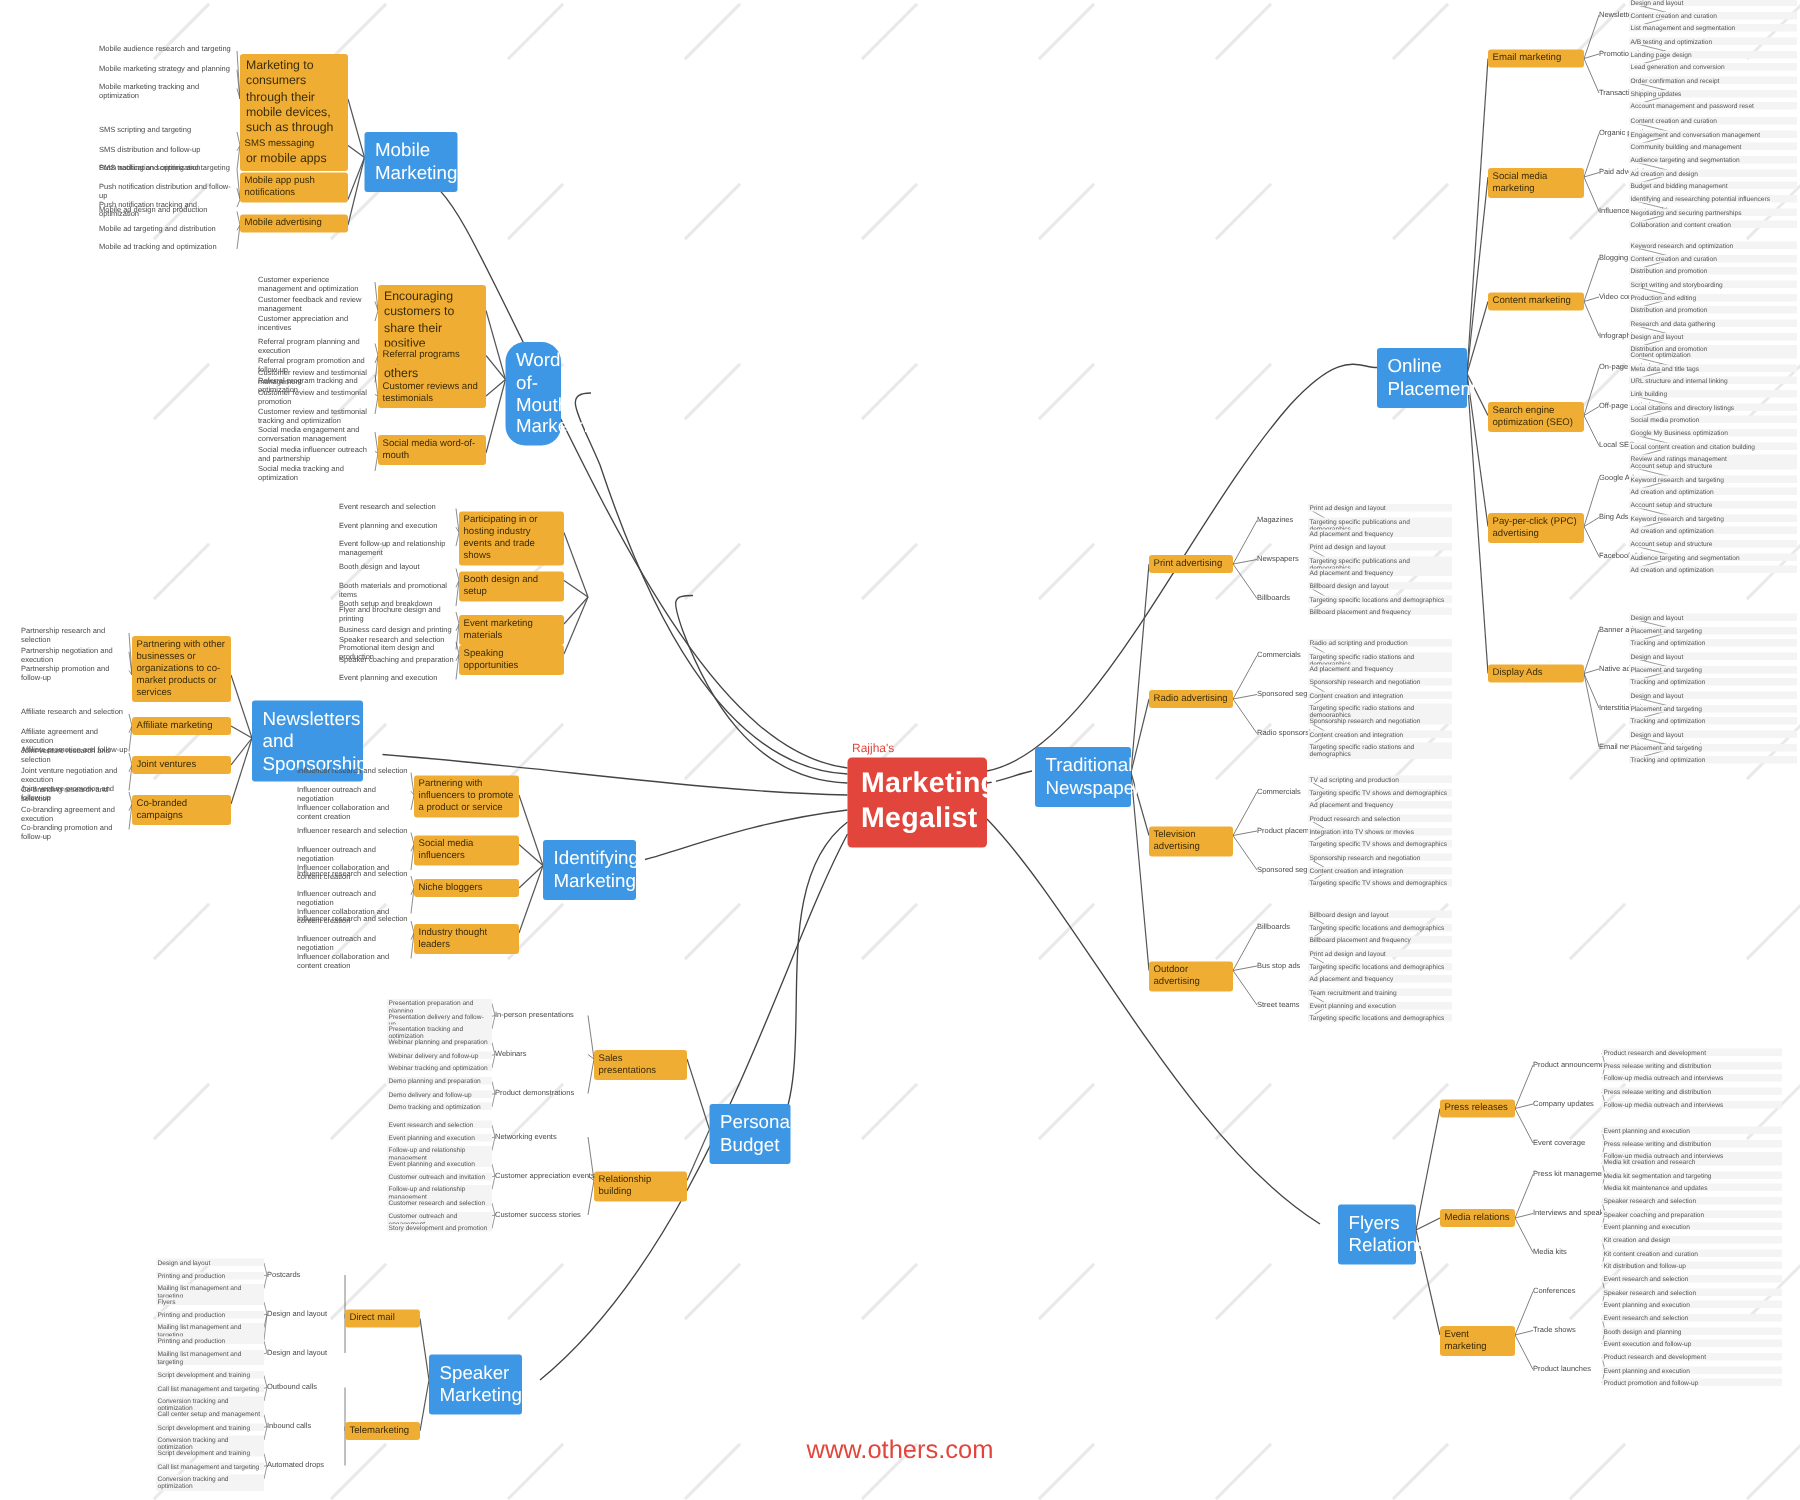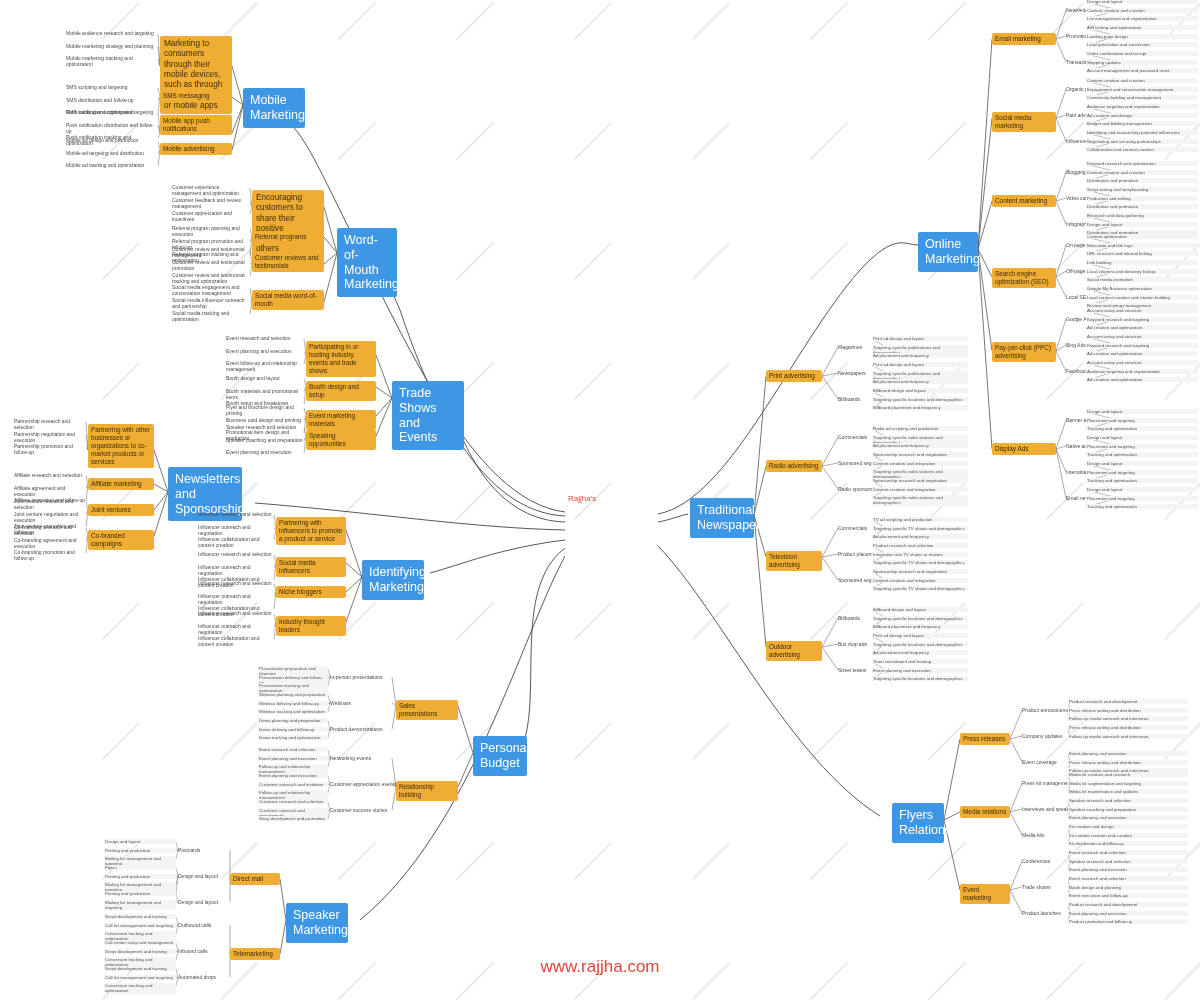--- a/index.html
+++ b/index.html
@@ -454,56 +454,56 @@
     <path d="M1068 879 L1070 887" stroke="#555" stroke-width="0.4" fill="none"></path>
     <path d="M1068 887.5 L1070 887" stroke="#555" stroke-width="0.4" fill="none"></path>
     <path d="M1068 896 L1070 887" stroke="#555" stroke-width="0.4" fill="none"></path>
     <path d="M1022 913 L1010 890" stroke="#555" stroke-width="0.5" fill="none"></path>
     <path d="M1068 905 L1070 913" stroke="#555" stroke-width="0.4" fill="none"></path>
     <path d="M1068 913.5 L1070 913" stroke="#555" stroke-width="0.4" fill="none"></path>
     <path d="M1068 922 L1070 913" stroke="#555" stroke-width="0.4" fill="none"></path>
   </svg>
 
 <div id="canvas">
+    <div class="node n-root" style="left: 565px; top: 505px; width: 93px;">Marketing Megalist</div>
     <div class="rootlabel" style="left: 568px; top: 494px;">Rajjha's</div>
     <div class="node n-l1" style="left: 243px; top: 88px; width: 62px;">Mobile Marketing</div>
     <div class="node n-l2" style="left: 160px; top: 36px; width: 72px;">Marketing to consumers through their mobile devices, such as through SMS messaging or mobile apps</div>
     <div class="node n-l3 wrap" style="left: 66px; top: 30px; width: 92px;">Mobile audience research and targeting</div>
     <div class="node n-l3 wrap" style="left: 66px; top: 42.5px; width: 92px;">Mobile marketing strategy and planning</div>
     <div class="node n-l3 wrap" style="left: 66px; top: 55px; width: 92px;">Mobile marketing tracking and optimization</div>
     <div class="node n-l2 sm" style="left: 160px; top: 90px; width: 72px;">SMS messaging</div>
     <div class="node n-l3 wrap" style="left: 66px; top: 84px; width: 92px;">SMS scripting and targeting</div>
     <div class="node n-l3 wrap" style="left: 66px; top: 96.5px; width: 92px;">SMS distribution and follow-up</div>
     <div class="node n-l3 wrap" style="left: 66px; top: 109px; width: 92px;">SMS tracking and optimization</div>
     <div class="node n-l2 sm" style="left: 160px; top: 115px; width: 72px;">Mobile app push notifications</div>
     <div class="node n-l3 wrap" style="left: 66px; top: 109px; width: 92px;">Push notification scripting and targeting</div>
     <div class="node n-l3 wrap" style="left: 66px; top: 121.5px; width: 92px;">Push notification distribution and follow-up</div>
     <div class="node n-l3 wrap" style="left: 66px; top: 134px; width: 92px;">Push notification tracking and optimization</div>
     <div class="node n-l2 sm" style="left: 160px; top: 143px; width: 72px;">Mobile advertising</div>
     <div class="node n-l3 wrap" style="left: 66px; top: 137px; width: 92px;">Mobile ad design and production</div>
     <div class="node n-l3 wrap" style="left: 66px; top: 149.5px; width: 92px;">Mobile ad targeting and distribution</div>
     <div class="node n-l3 wrap" style="left: 66px; top: 162px; width: 92px;">Mobile ad tracking and optimization</div>
-    <div class="node n-l1" style="left: 337px; top: 228px; width: 60px;">Word-of-Mouth Marketing</div>
+    <div class="node n-l1" style="left: 337px; top: 228px; width: 37px; border-radius: 13px;">Word-of-Mouth Marketing</div>
     <div class="node n-l2" style="left: 252px; top: 190px; width: 72px;">Encouraging customers to share their positive experiences with others</div>
     <div class="node n-l3 wrap" style="left: 172px; top: 184px; width: 78px;">Customer experience management and optimization</div>
     <div class="node n-l3 wrap" style="left: 172px; top: 197px; width: 78px;">Customer feedback and review management</div>
     <div class="node n-l3 wrap" style="left: 172px; top: 210px; width: 78px;">Customer appreciation and incentives</div>
     <div class="node n-l2 sm" style="left: 252px; top: 231px; width: 72px;">Referral programs</div>
     <div class="node n-l3 wrap" style="left: 172px; top: 225px; width: 78px;">Referral program planning and execution</div>
     <div class="node n-l3 wrap" style="left: 172px; top: 238px; width: 78px;">Referral program promotion and follow-up</div>
     <div class="node n-l3 wrap" style="left: 172px; top: 251px; width: 78px;">Referral program tracking and optimization</div>
     <div class="node n-l2 sm" style="left: 252px; top: 252px; width: 72px;">Customer reviews and testimonials</div>
     <div class="node n-l3 wrap" style="left: 172px; top: 246px; width: 78px;">Customer review and testimonial management</div>
     <div class="node n-l3 wrap" style="left: 172px; top: 259px; width: 78px;">Customer review and testimonial promotion</div>
     <div class="node n-l3 wrap" style="left: 172px; top: 272px; width: 78px;">Customer review and testimonial tracking and optimization</div>
     <div class="node n-l2 sm" style="left: 252px; top: 290px; width: 72px;">Social media word-of-mouth</div>
     <div class="node n-l3 wrap" style="left: 172px; top: 284px; width: 78px;">Social media engagement and conversation management</div>
     <div class="node n-l3 wrap" style="left: 172px; top: 297px; width: 78px;">Social media influencer outreach and partnership</div>
     <div class="node n-l3 wrap" style="left: 172px; top: 310px; width: 78px;">Social media tracking and optimization</div>
-    <div class="node n-l1" style="left: 392px; top: 381px; width: 72px;">Trade Shows and Events</div>
     <div class="node n-l2 sm" style="left: 306px; top: 341px; width: 70px;">Participating in or hosting industry events and trade shows</div>
     <div class="node n-l3 wrap" style="left: 226px; top: 335px; width: 78px;">Event research and selection</div>
     <div class="node n-l3 wrap" style="left: 226px; top: 347.5px; width: 78px;">Event planning and execution</div>
     <div class="node n-l3 wrap" style="left: 226px; top: 360px; width: 78px;">Event follow-up and relationship management</div>
     <div class="node n-l2 sm" style="left: 306px; top: 381px; width: 70px;">Booth design and setup</div>
     <div class="node n-l3 wrap" style="left: 226px; top: 375px; width: 78px;">Booth design and layout</div>
     <div class="node n-l3 wrap" style="left: 226px; top: 387.5px; width: 78px;">Booth materials and promotional items</div>
     <div class="node n-l3 wrap" style="left: 226px; top: 400px; width: 78px;">Booth setup and breakdown</div>
     <div class="node n-l2 sm" style="left: 306px; top: 410px; width: 70px;">Event marketing materials</div>
     <div class="node n-l3 wrap" style="left: 226px; top: 404px; width: 78px;">Flyer and brochure design and printing</div>
@@ -594,21 +594,21 @@
     <div class="node n-l4 wrap" style="left: 104px; top: 922.5px; width: 72px;">Call list management and targeting</div>
     <div class="node n-l4 wrap" style="left: 104px; top: 931px; width: 72px;">Conversion tracking and optimization</div>
     <div class="node n-l3" style="left: 178px; top: 948px; width: 52px;">Inbound calls</div>
     <div class="node n-l4 wrap" style="left: 104px; top: 940px; width: 72px;">Call center setup and management</div>
     <div class="node n-l4 wrap" style="left: 104px; top: 948.5px; width: 72px;">Script development and training</div>
     <div class="node n-l4 wrap" style="left: 104px; top: 957px; width: 72px;">Conversion tracking and optimization</div>
     <div class="node n-l3" style="left: 178px; top: 974px; width: 52px;">Automated drops</div>
     <div class="node n-l4 wrap" style="left: 104px; top: 966px; width: 72px;">Script development and training</div>
     <div class="node n-l4 wrap" style="left: 104px; top: 974.5px; width: 72px;">Call list management and targeting</div>
     <div class="node n-l4 wrap" style="left: 104px; top: 983px; width: 72px;">Conversion tracking and optimization</div>
-    <div class="node n-l1" style="left: 918px; top: 232px; width: 60px;">Online Marketing</div>
+    <div class="node n-l1" style="left: 918px; top: 232px; width: 60px;">Online Placement</div>
     <div class="node n-l2 sm" style="left: 992px; top: 33px; width: 64px;">Email marketing</div>
     <div class="node n-l3" style="left: 1066px; top: 7px; width: 52px;">Newsletters</div>
     <div class="node n-l4 wrap" style="left: 1086px; top: -1px; width: 112px;">Design and layout</div>
     <div class="node n-l4 wrap" style="left: 1086px; top: 7.5px; width: 112px;">Content creation and curation</div>
     <div class="node n-l4 wrap" style="left: 1086px; top: 16px; width: 112px;">List management and segmentation</div>
     <div class="node n-l3" style="left: 1066px; top: 33px; width: 52px;">Promotional campaigns</div>
     <div class="node n-l4 wrap" style="left: 1086px; top: 25px; width: 112px;">A/B testing and optimization</div>
     <div class="node n-l4 wrap" style="left: 1086px; top: 33.5px; width: 112px;">Landing page design</div>
     <div class="node n-l4 wrap" style="left: 1086px; top: 42px; width: 112px;">Lead generation and conversion</div>
     <div class="node n-l3" style="left: 1066px; top: 59px; width: 52px;">Transactional emails</div>
@@ -771,13 +771,13 @@
     <div class="node n-l3" style="left: 1022px; top: 884px; width: 48px;">Trade shows</div>
     <div class="node n-l4 wrap" style="left: 1068px; top: 876px; width: 120px;">Event research and selection</div>
     <div class="node n-l4 wrap" style="left: 1068px; top: 884.5px; width: 120px;">Booth design and planning</div>
     <div class="node n-l4 wrap" style="left: 1068px; top: 893px; width: 120px;">Event execution and follow-up</div>
     <div class="node n-l3" style="left: 1022px; top: 910px; width: 48px;">Product launches</div>
     <div class="node n-l4 wrap" style="left: 1068px; top: 902px; width: 120px;">Product research and development</div>
     <div class="node n-l4 wrap" style="left: 1068px; top: 910.5px; width: 120px;">Event planning and execution</div>
     <div class="node n-l4 wrap" style="left: 1068px; top: 919px; width: 120px;">Product promotion and follow-up</div>
   </div>
 
-<div id="footer">www.rajjha.com</div>
+<div id="footer">www.others.com</div>
 
 </body></html>

